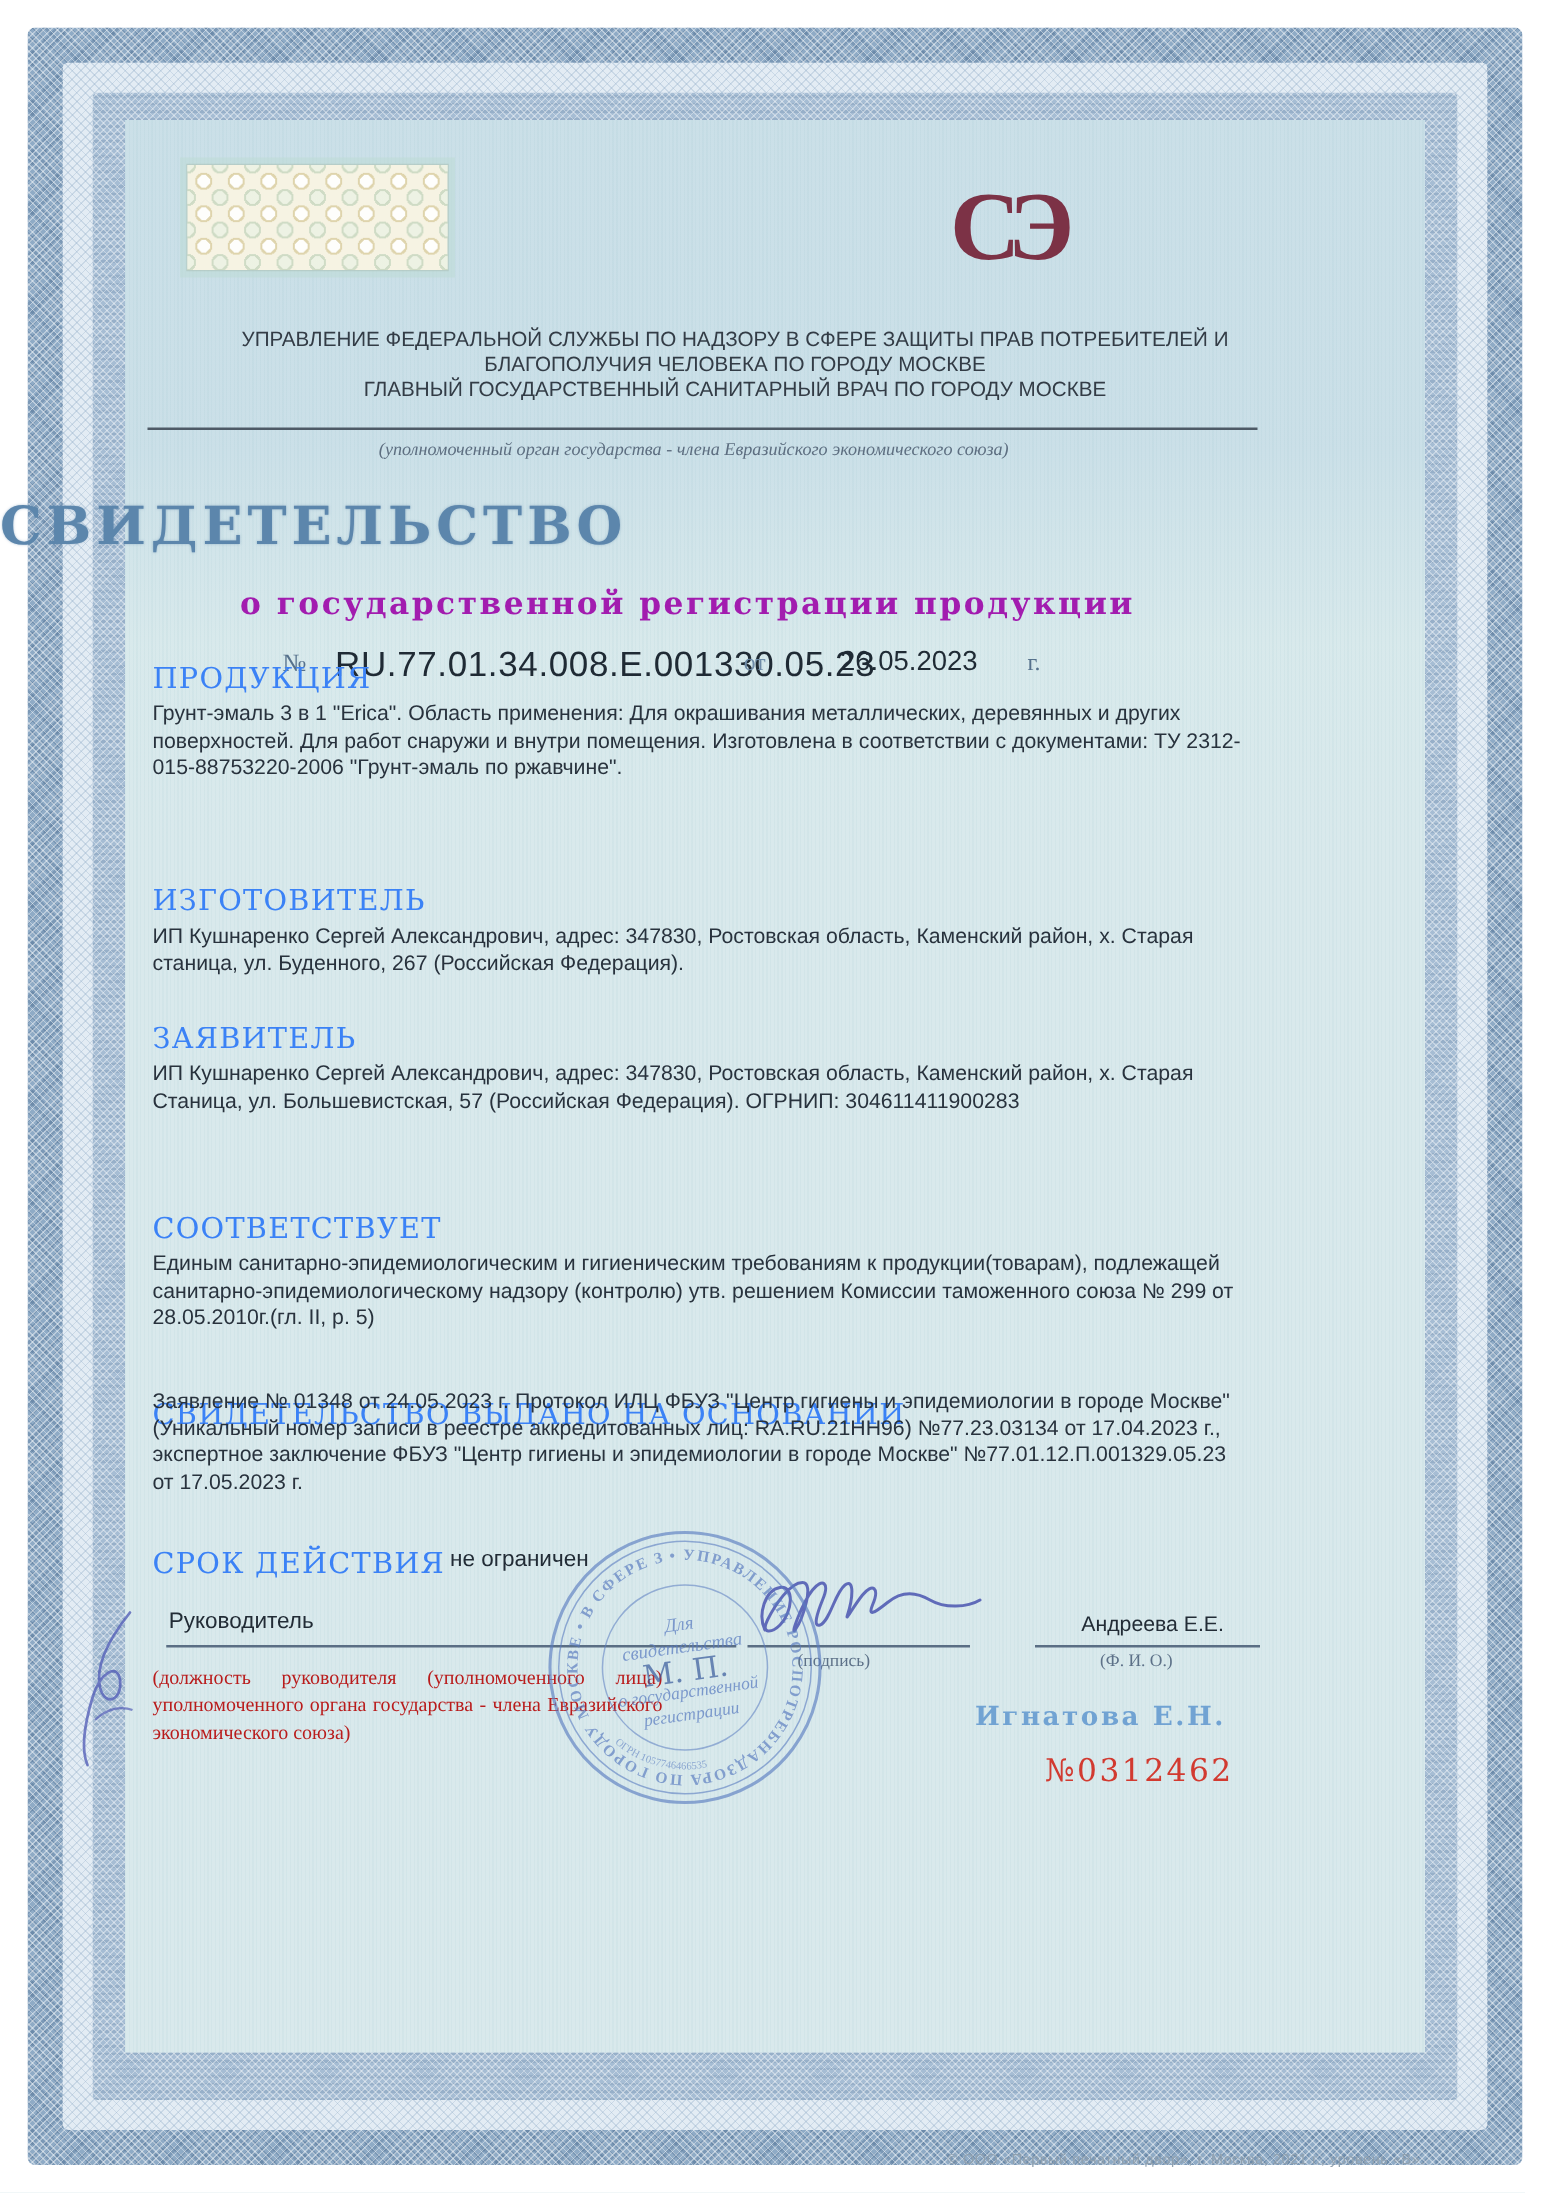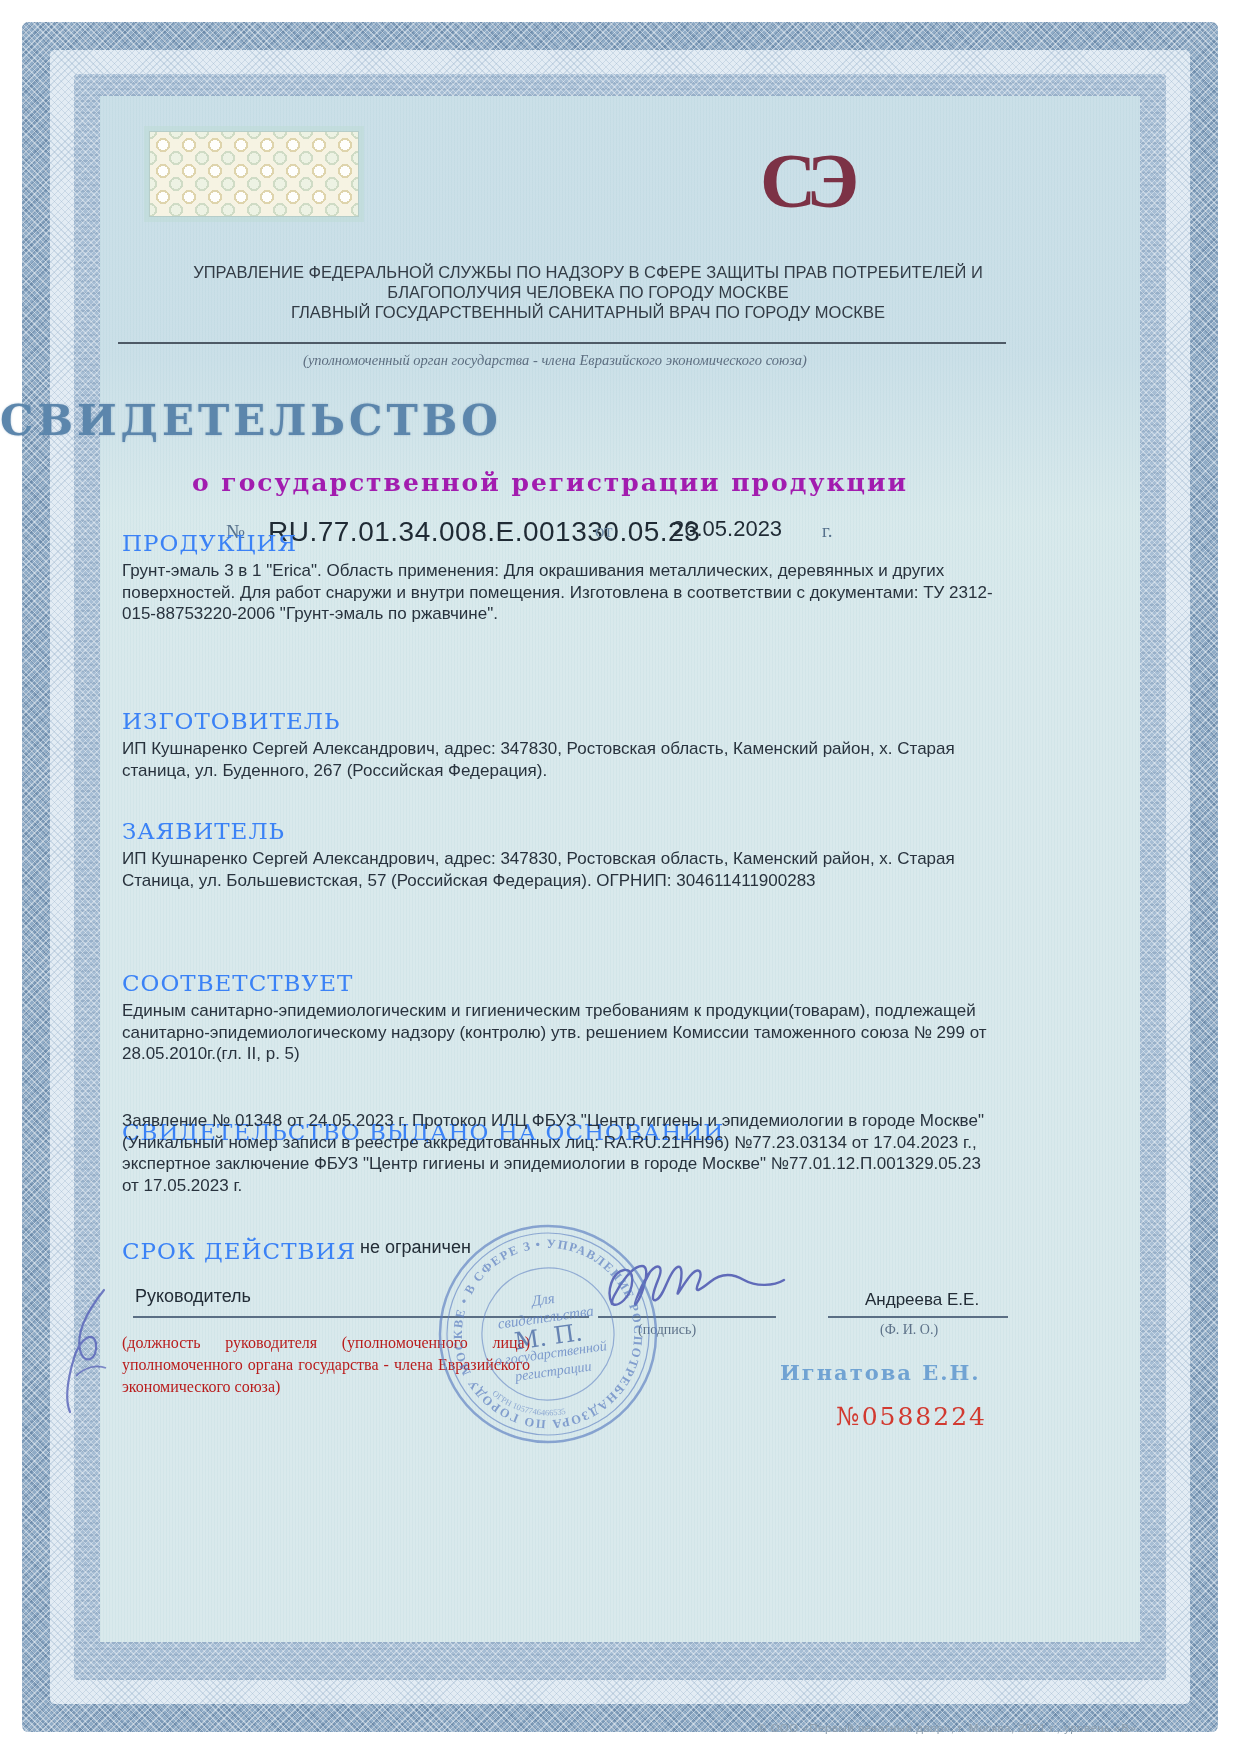--- a/index.html
+++ b/index.html
@@ -184,21 +184,21 @@
   <div class="abs sig-line" style="left:598px;top:1316px;width:178px;"></div>
   <div class="abs sub-label" style="left:638px;top:1322px;">(подпись)</div>
 
   <div class="abs fio-name">Андреева Е.Е.</div>
   <div class="abs sig-line" style="left:828px;top:1316px;width:180px;"></div>
   <div class="abs sub-label" style="left:880px;top:1322px;">(Ф. И. О.)</div>
 
   <div class="abs role-note">(должность руководителя (уполномоченного лица) уполномоченного органа государства - члена Евразийского экономического союза)</div>
 
   <div class="abs stamp-name">Игнатова Е.Н.</div>
-  <div class="abs serial">№0588224</div>
+  <div class="abs serial">№0312462</div>
 
   <svg class="abs stamp-wrap" viewBox="0 0 232 232">
     <defs>
       <path id="ringPath" d="M116,30 a86,86 0 1,1 -0.01,0"></path>
       <path id="ogrnPath" d="M52,168 a86,86 0 0,0 128,2"></path>
     </defs>
     <circle cx="116" cy="116" r="108" fill="none" stroke="#5a7cc0" stroke-width="2.5" opacity="0.75"></circle>
     <circle cx="116" cy="116" r="101" fill="none" stroke="#5a7cc0" stroke-width="1.2" opacity="0.7"></circle>
     <circle cx="116" cy="116" r="66" fill="none" stroke="#5a7cc0" stroke-width="1.2" opacity="0.65"></circle>
     <text font-family="Liberation Serif,serif" font-size="12.5" font-weight="bold" fill="#5a7cc0" opacity="0.8" letter-spacing="1.5">

